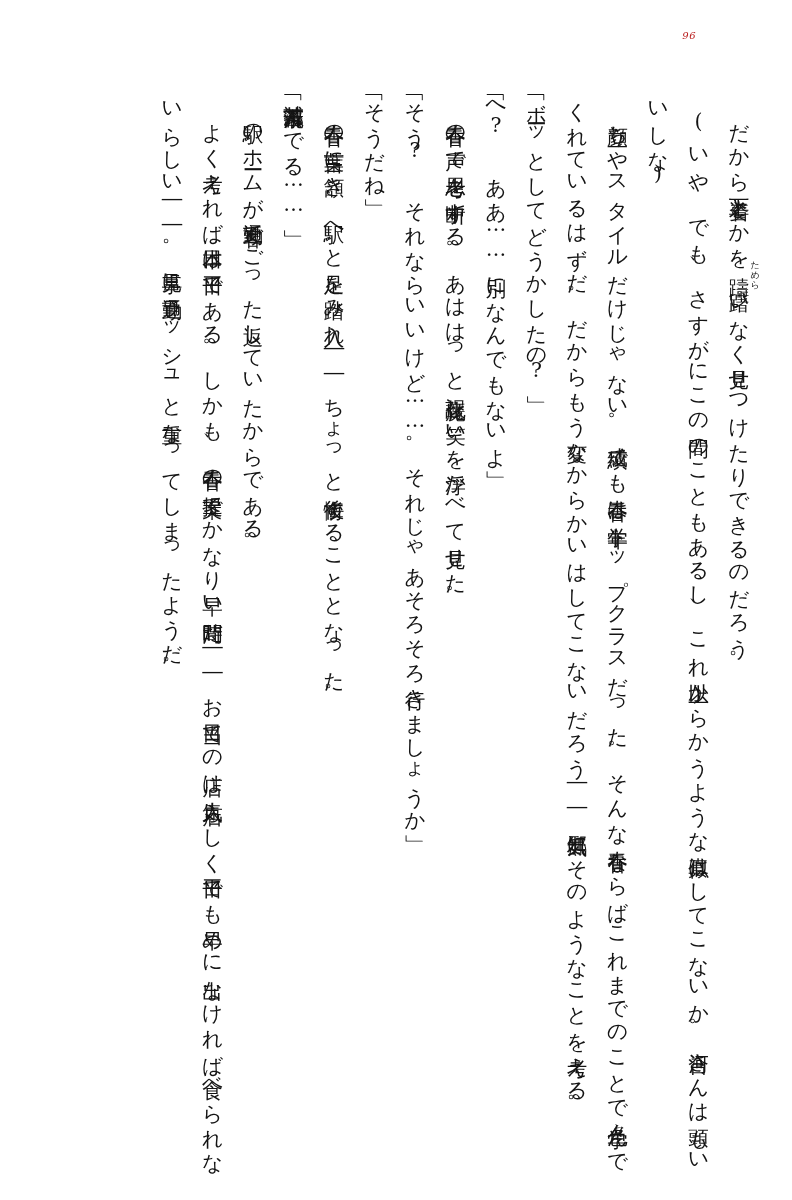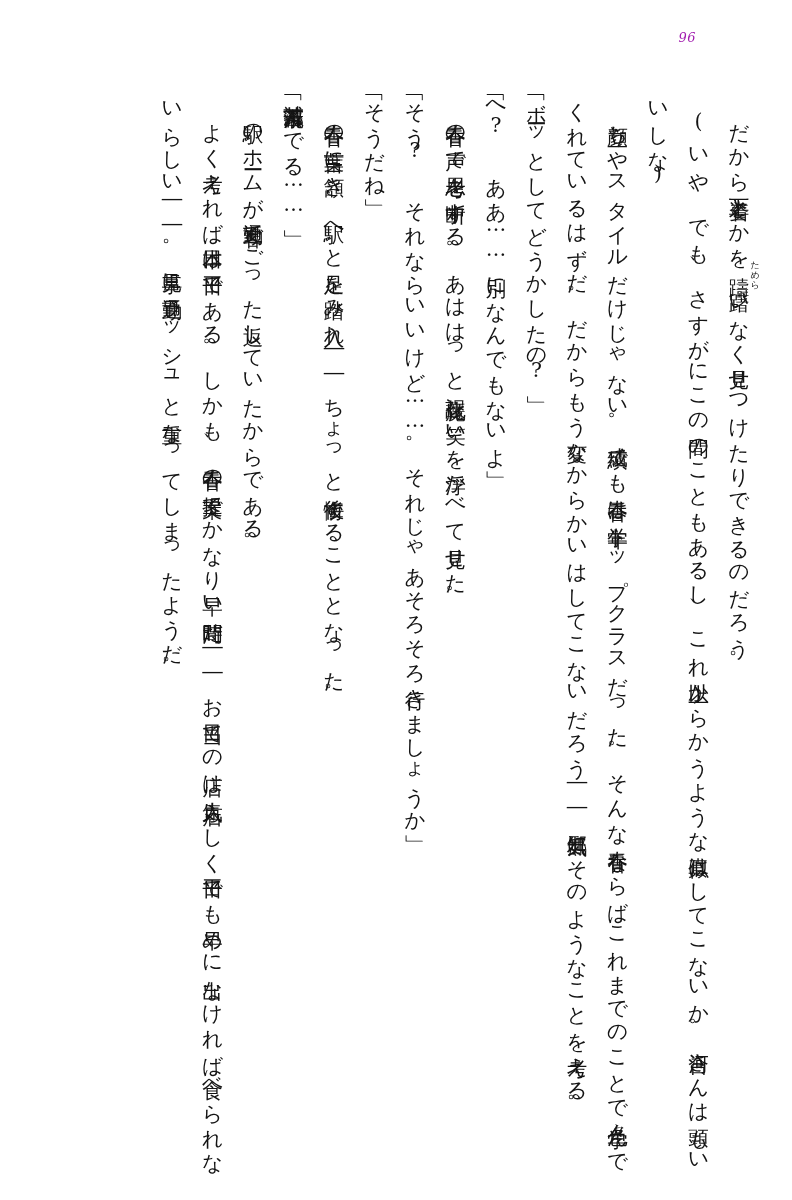--- a/index.html
+++ b/index.html
@@ -13,24 +13,24 @@
     height: 1200px;
     background: #ffffff;
     overflow: hidden;
     font-family: "DejaVu Serif", "Liberation Serif", serif;
     color: #1a1a1a;
   }
   .page-number {
     position: absolute;
     top: 30px;
     right: 96px;
-    font-size: 13px;
+    font-size: 10px;
     font-family: "DejaVu Serif", "Liberation Serif", serif;
     font-style: italic;
-    color: #a21caf;
+    color: #b91c1c;
     letter-spacing: 0.5px;
   }
   .body-text {
     position: absolute;
     top: 88px;
     right: 32px;
     left: 30px;
     height: 1075px;
     writing-mode: vertical-rl;
     text-orientation: upright;

